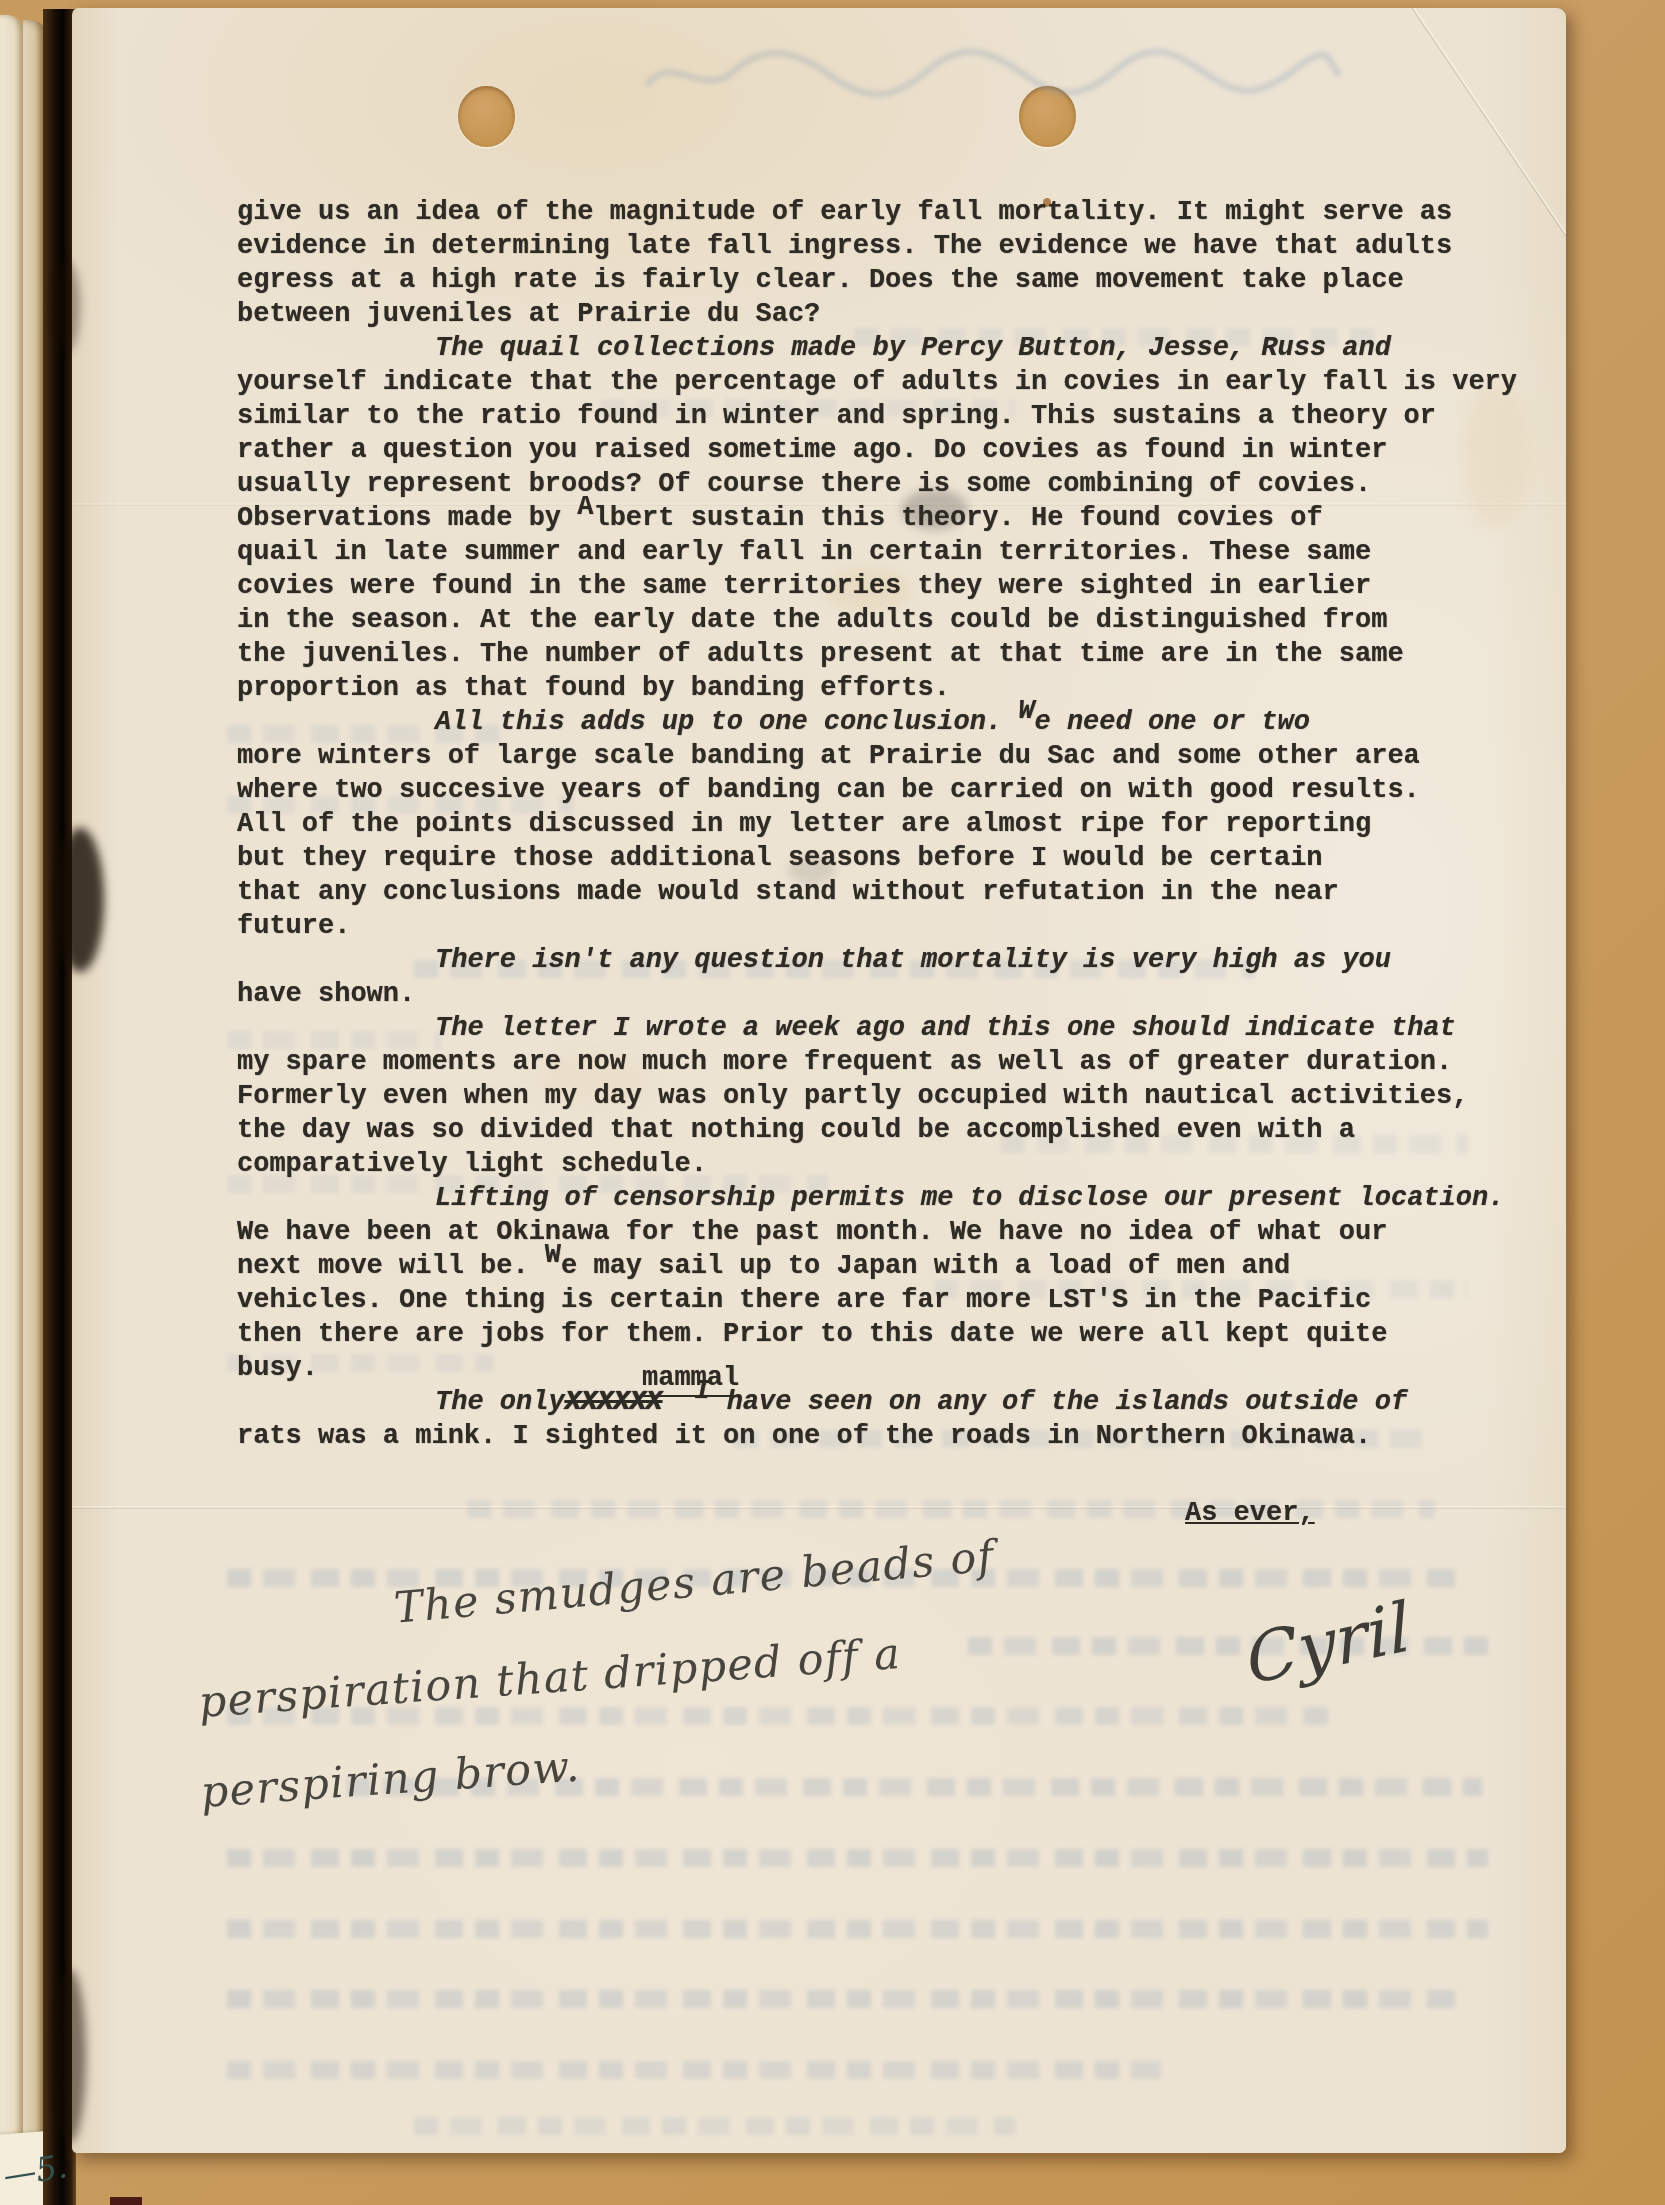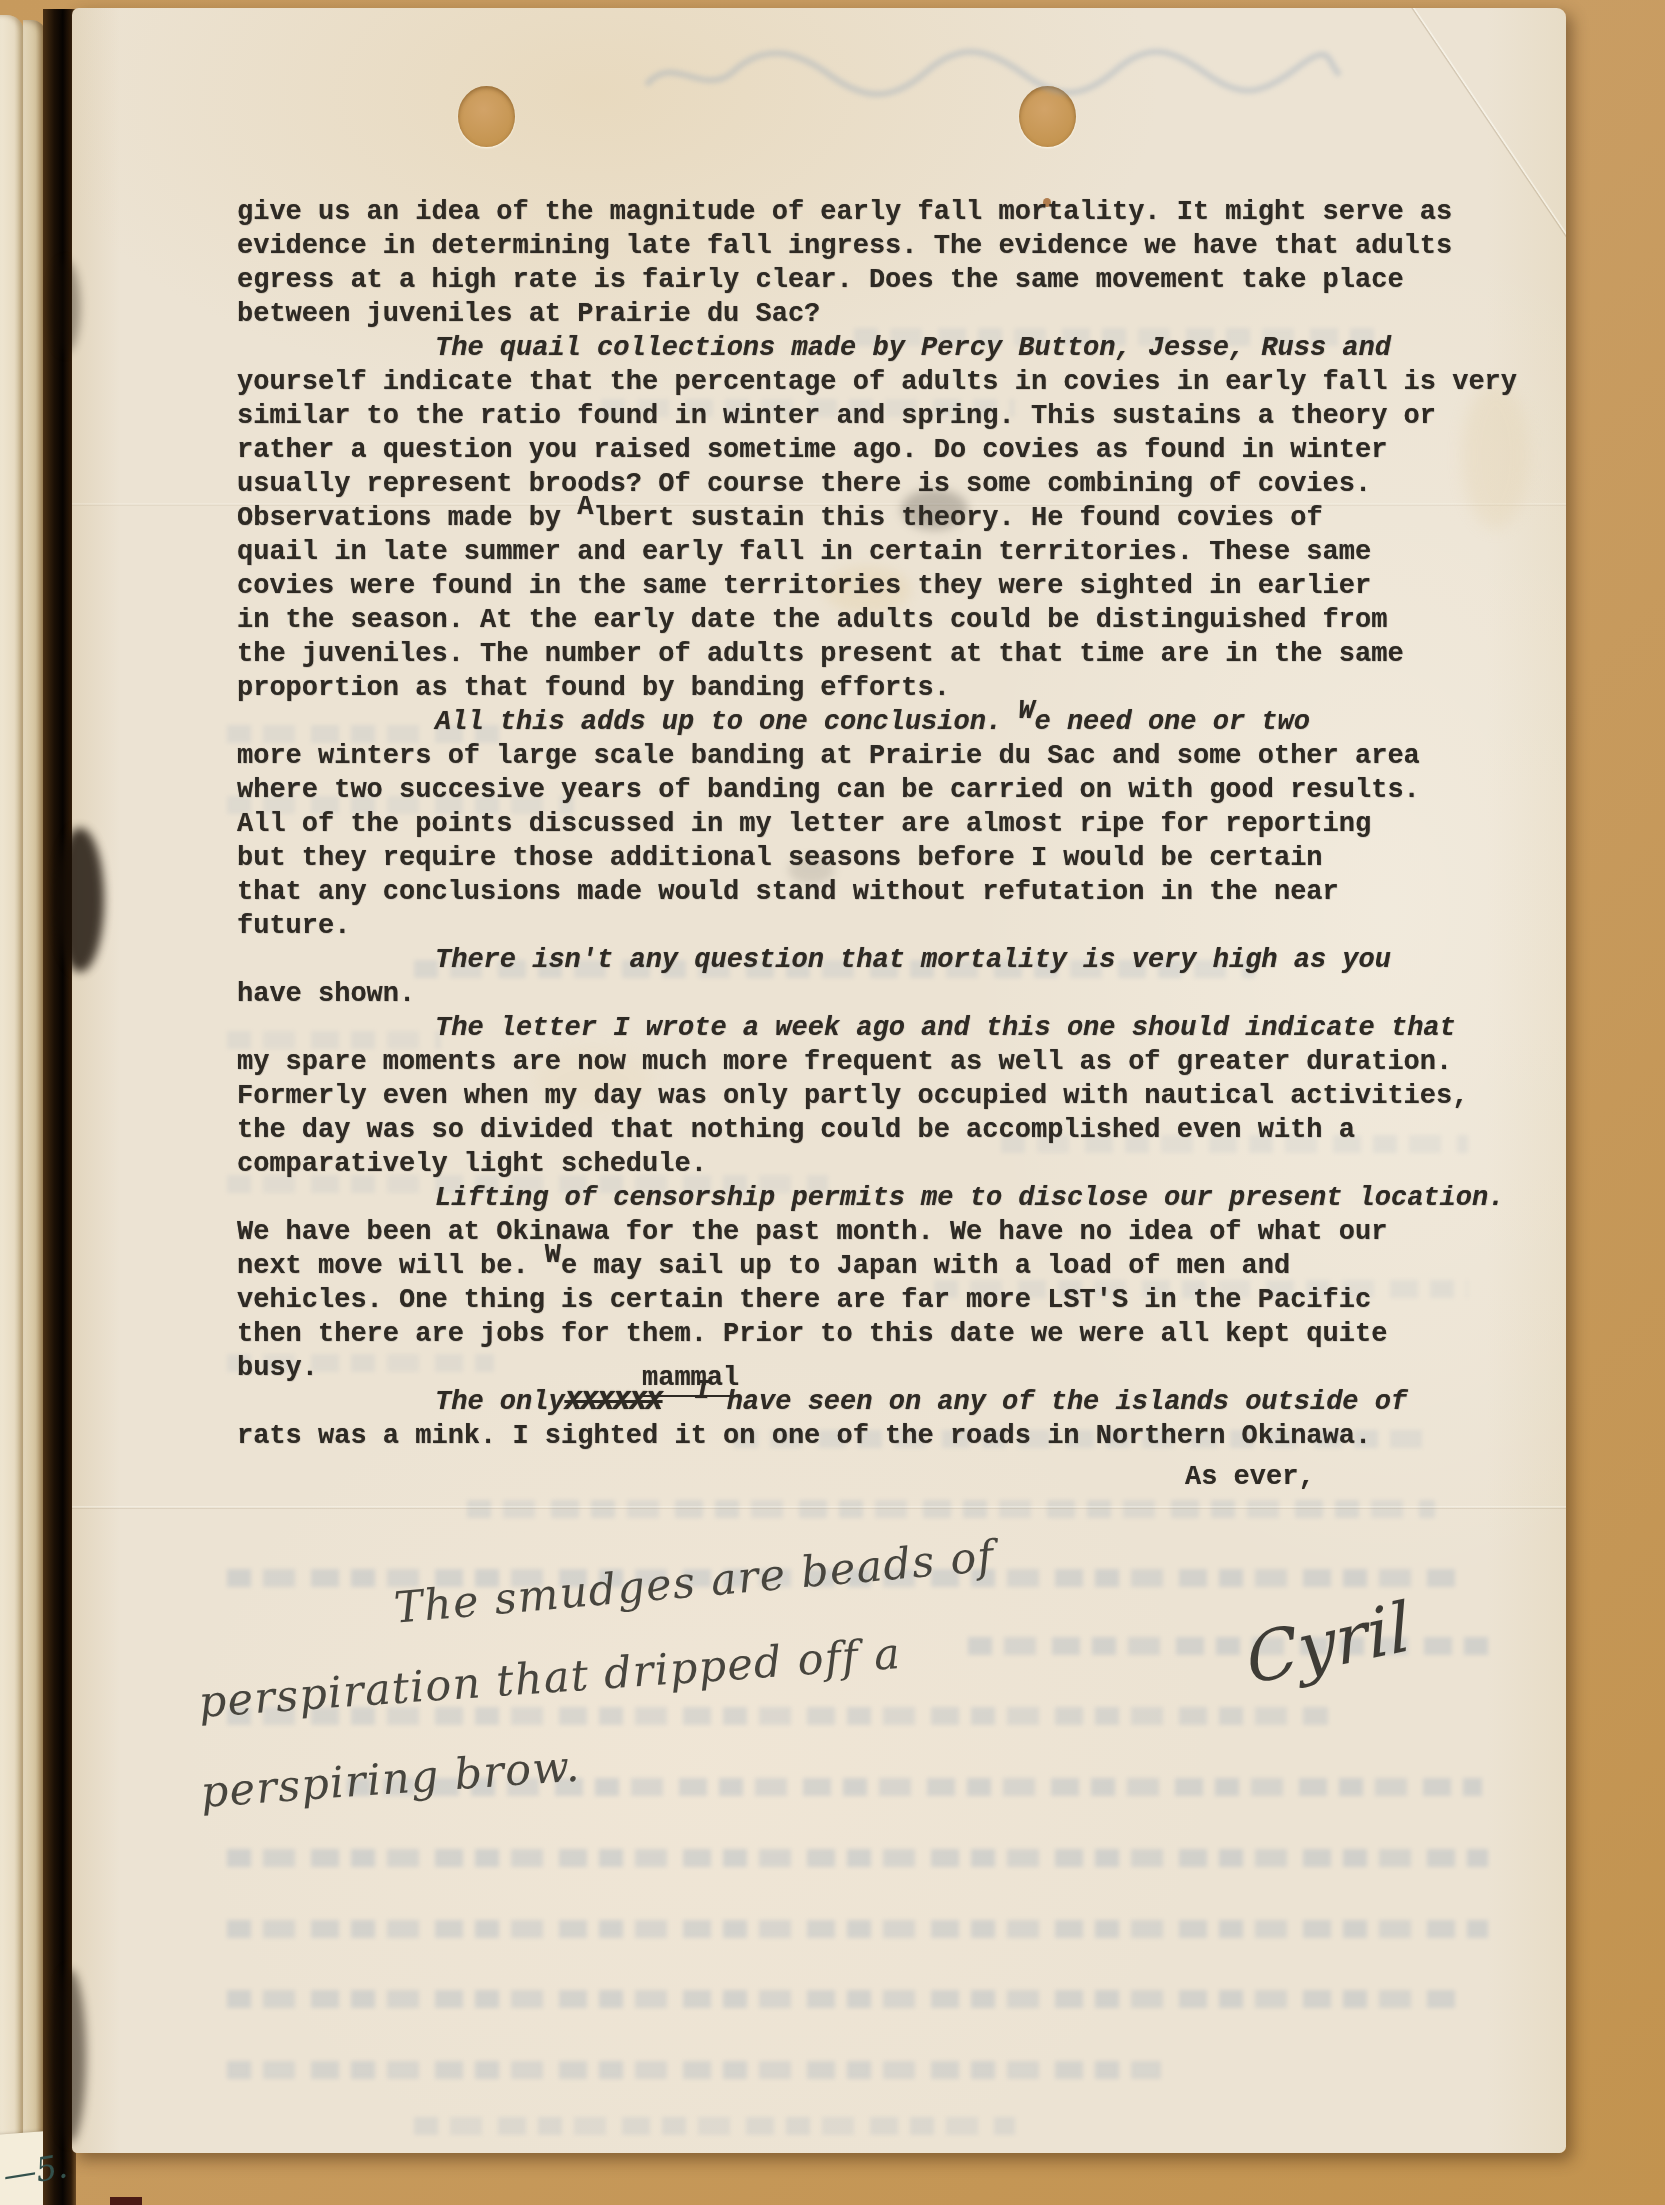--- a/index.html
+++ b/index.html
@@ -91,23 +91,24 @@
   .raised{position:relative;top:-10.7px;}
   .struck{text-decoration:line-through;text-decoration-thickness:3.3px;text-shadow:0 0 1.3px currentColor,0.7px 0 0 currentColor;}
   .inserted-word{
     position:absolute;left:606px;top:1362px;z-index:6;
     font:bold 27px/32px "Liberation Mono", monospace;color:#2e2a24;
     border-bottom:2.7px solid #2e2a24;padding-bottom:0.7px;
     text-shadow:0 0 0.7px rgba(46,42,36,.55);
     margin-left:36px;
   }
   .closing{
-    position:absolute;left:1185px;top:1460px;z-index:6;
+    position:absolute;left:1185px;top:1496px;z-index:6;
     font:bold 27px/34px "Liberation Mono", monospace;color:#2e2a24;
     text-shadow:0 0 0.7px rgba(46,42,36,.55);
+    text-decoration:underline;
   }
   
   .hw{
     position:absolute;z-index:7;
     font-family:"DejaVu Serif", serif;font-style:italic;
     color:#47453e;letter-spacing:1.3px;white-space:nowrap;
   }
   .hw1{left:392px;top:1583px;font-size:43px;transform:rotate(-5deg);transform-origin:left top;}
   .hw2{left:197px;top:1677px;font-size:43px;transform:rotate(-4deg);transform-origin:left top;}
   .hw3{left:199px;top:1767px;font-size:43px;transform:rotate(-4deg);transform-origin:left top;}

